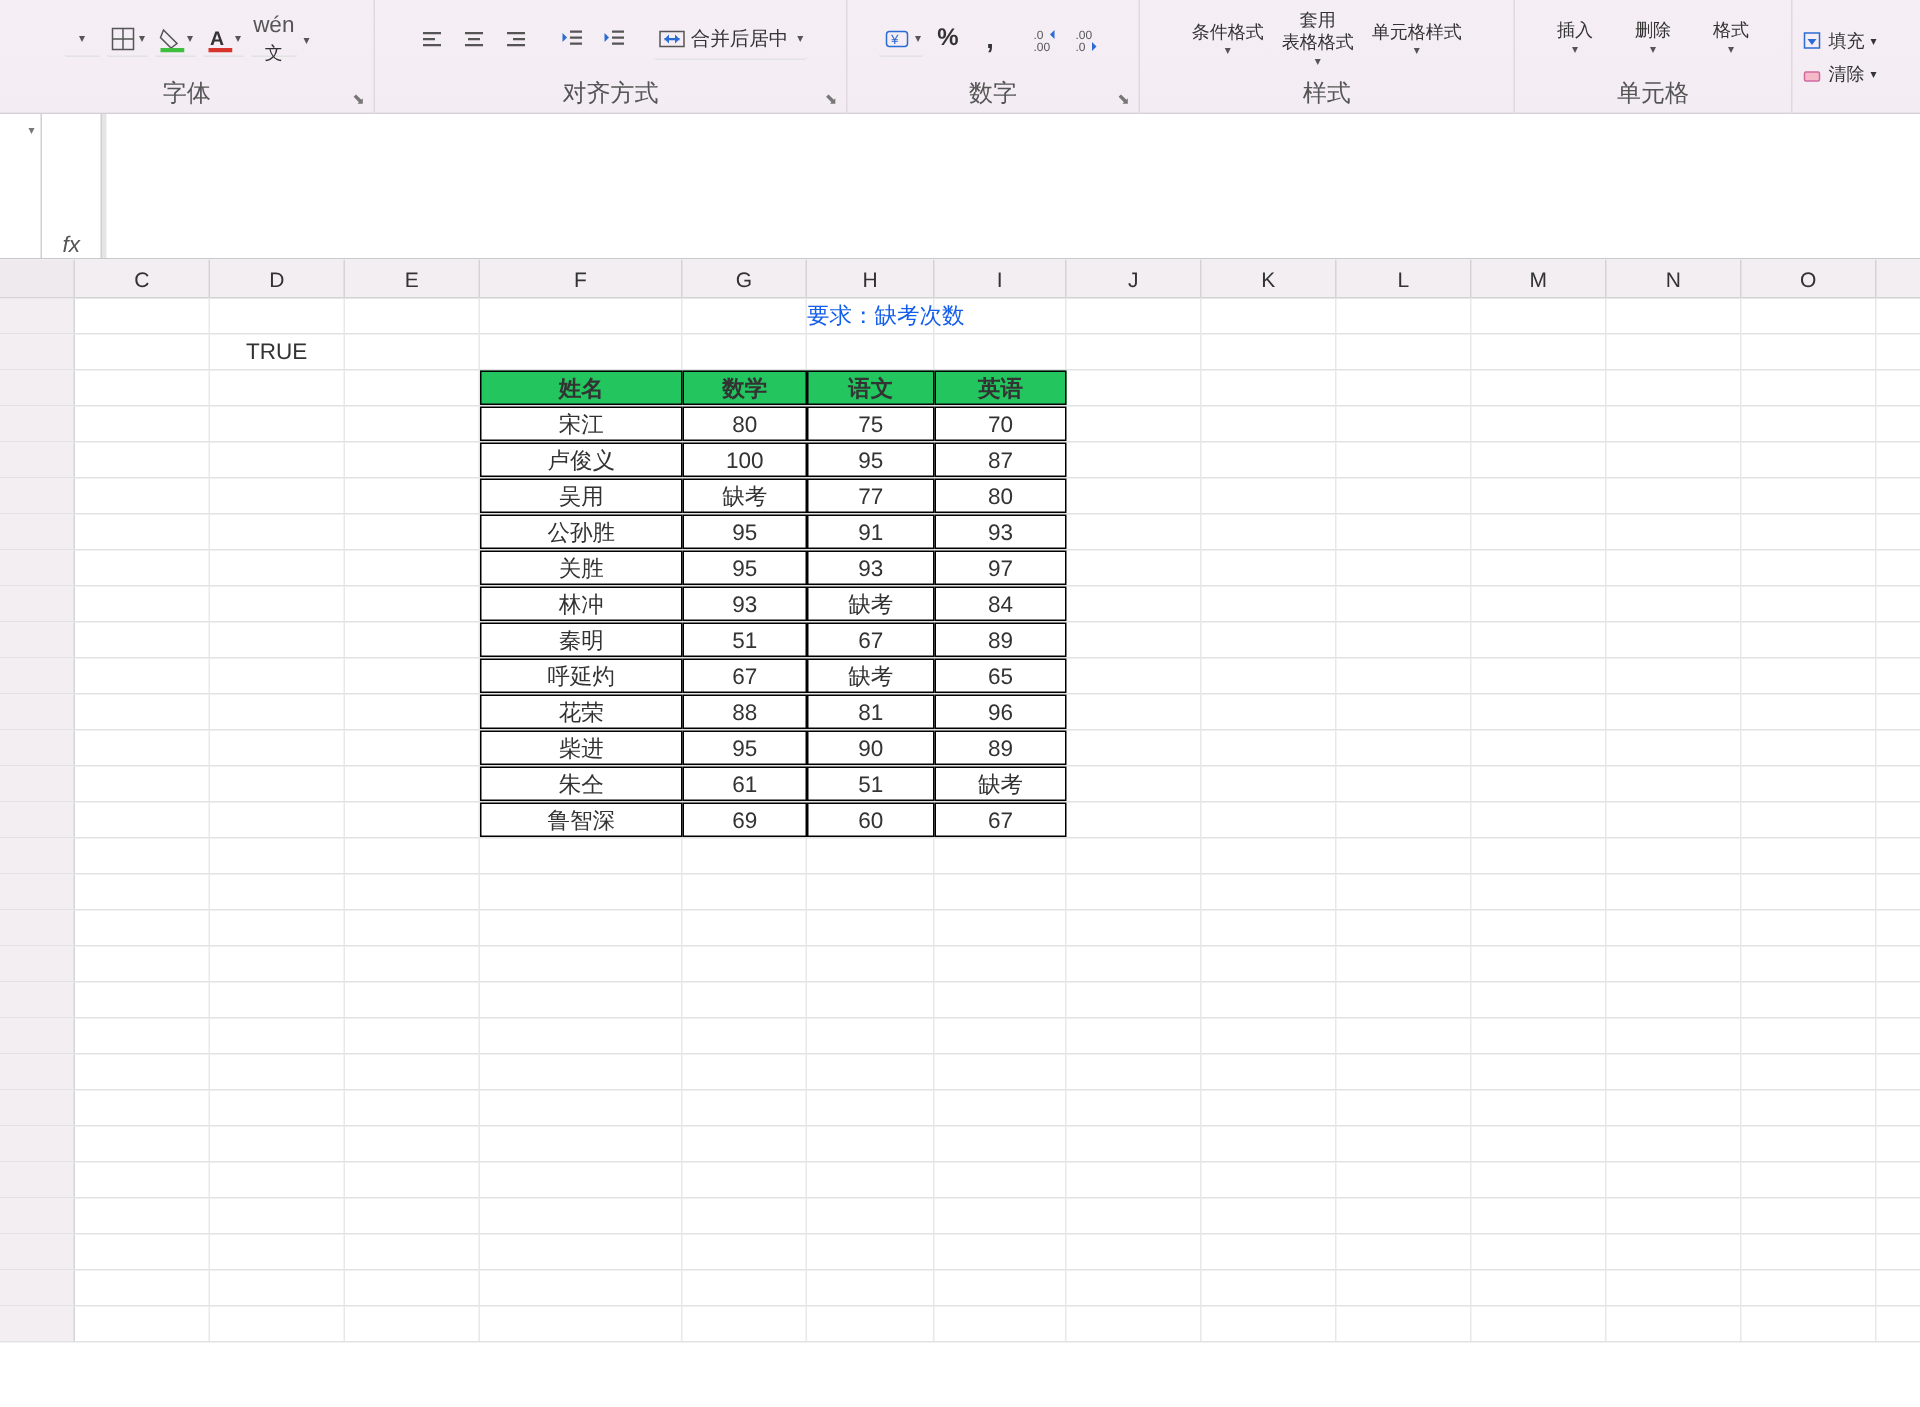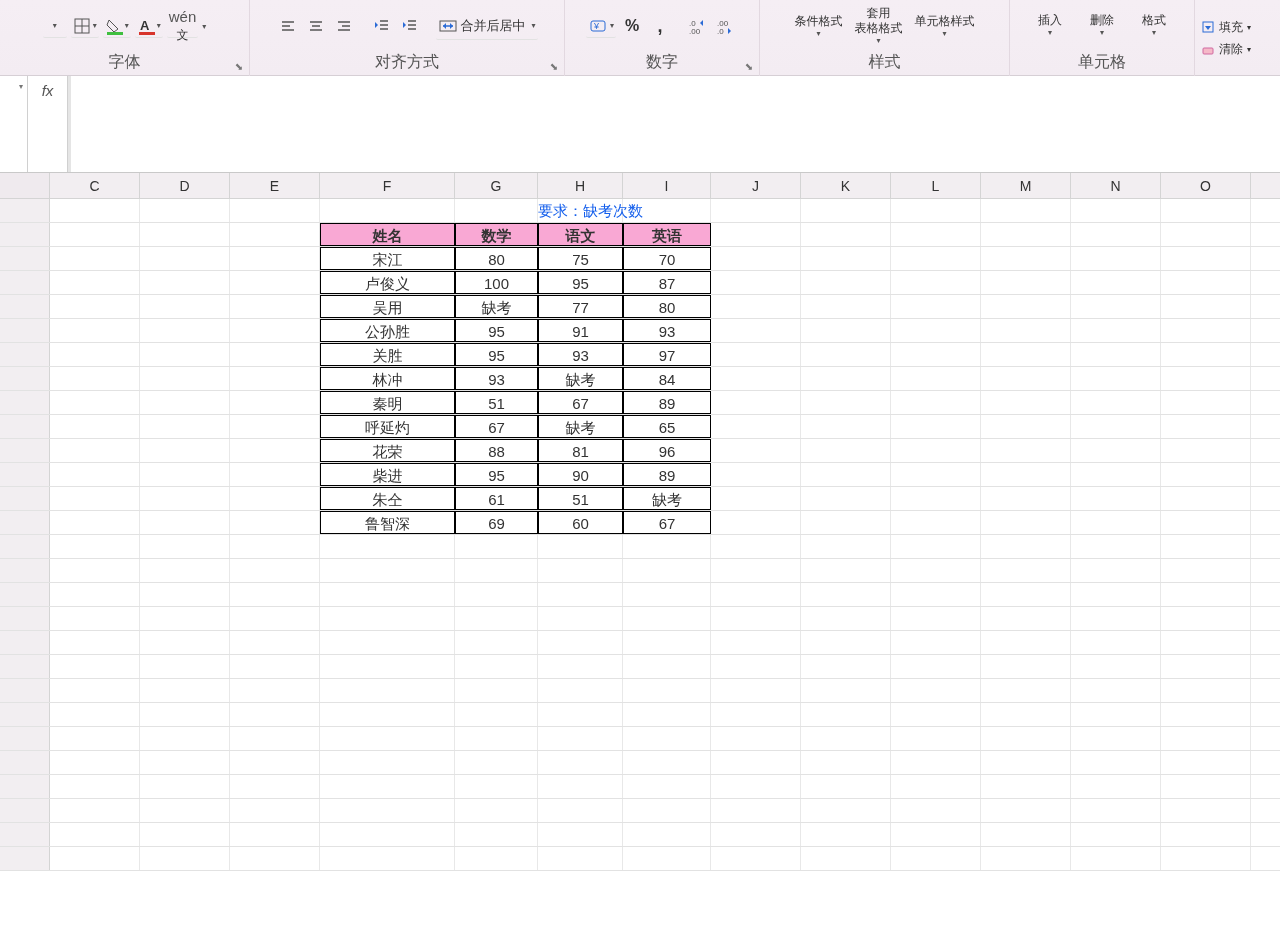--- a/index.html
+++ b/index.html
@@ -18,39 +18,39 @@
   .launcher { position: absolute; right: 4px; bottom: 4px; width: 12px; height: 12px; font-size: 10px; color: #777; cursor: pointer; display: flex; align-items: center; justify-content: center; }
   svg { display: block; }
 
   .edit-group { flex-direction: column; align-items: flex-start; justify-content: center; padding: 4px 6px; gap: 2px; }
   .edit-item { display: flex; align-items: center; gap: 4px; font-size: 12px; cursor: pointer; height: 20px; }
 
   
   .fbar { display: flex; height: 97px; border-bottom: 1px solid #c9c9c9; }
   .namebox { width: 28px; border-right: 1px solid #d0d0d0; display:flex; align-items:flex-start; justify-content:flex-end; padding:6px 4px 0 0;}
   .namebox .caret { font-size:8px; color:#777; }
-  .fx { width: 40px; border-right: 1px solid #d0d0d0; display:flex; align-items:flex-start; justify-content:center; padding-top:6px; font-style: italic; color:#555; font-size: 15px;}
+  .fx { width: 40px; border-right: 1px solid #d0d0d0; display:flex; align-items:flex-end; justify-content:center; padding-top:6px; font-style: italic; color:#555; font-size: 15px;}
   .formula-input { flex:1; background:#fff; border-left:3px solid #e5e5e5; }
 
   
   .grid-area { position: relative; height: calc(938px - 76px - 97px); overflow: hidden; background: #fff; }
   .colheads { display:flex; height: 26px; border-bottom: 1px solid #d4d4d4; background: #f2eef1; font-size: 14px; color:#333; }
   .corner { width: 50px; border-right: 1px solid #d4d4d4; background: #efeaee; }
   .ch { border-right: 1px solid #d4d4d4; text-align:center; line-height:26px; }
   .rows { position: relative; }
   .row { display:flex; height: 24px; border-bottom: 1px solid #e2e2e2; }
   .rh { width: 50px; border-right: 1px solid #d4d4d4; background:#f2eef1; }
   .cell { border-right: 1px solid #e8e8e8; text-align:center; line-height:24px; font-size:15px; }
 
   
   .wC{width:90px}.wD{width:90px}.wE{width:90px}.wF{width:135px}.wG{width:83px}.wH{width:85px}.wI{width:88px}.wJ{width:90px}.wK{width:90px}.wL{width:90px}.wM{width:90px}.wN{width:90px}.wO{width:90px}
 
   
   .blue-text { color:#135eec; font-weight:500; }
-  .thdr { background:#f9a8d4; border:1px solid #000; font-weight:600; }
+  .thdr { background:#22c55e; border:1px solid #000; font-weight:600; }
   .tcell { border:1px solid #000; }
 </style>
 </head>
 <body>
 
 <div class="ribbon">
 
   <div class="group" style="width:250px">
     <div class="tools">
       <div class="btn row">
@@ -275,20 +275,36 @@
         <div class="cell wJ"></div>
         <div class="cell wK"></div>
         <div class="cell wL"></div>
         <div class="cell wM"></div>
         <div class="cell wN"></div>
         <div class="cell wO"></div>
       </div>
       <div class="row">
         <div class="rh"></div>
         <div class="cell wC"></div>
+        <div class="cell wD">TRUE</div>
+        <div class="cell wE"></div>
+        <div class="cell wF"></div>
+        <div class="cell wG"></div>
+        <div class="cell wH"></div>
+        <div class="cell wI"></div>
+        <div class="cell wJ"></div>
+        <div class="cell wK"></div>
+        <div class="cell wL"></div>
+        <div class="cell wM"></div>
+        <div class="cell wN"></div>
+        <div class="cell wO"></div>
+      </div>
+      <div class="row">
+        <div class="rh"></div>
+        <div class="cell wC"></div>
         <div class="cell wD"></div>
         <div class="cell wE"></div>
         <div class="cell wF thdr">姓名</div>
         <div class="cell wG thdr">数学</div>
         <div class="cell wH thdr">语文</div>
         <div class="cell wI thdr">英语</div>
         <div class="cell wJ"></div>
         <div class="cell wK"></div>
         <div class="cell wL"></div>
         <div class="cell wM"></div>

